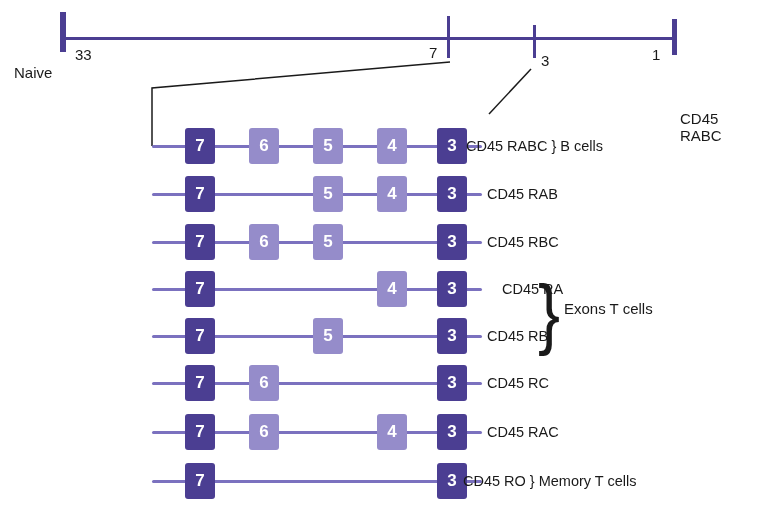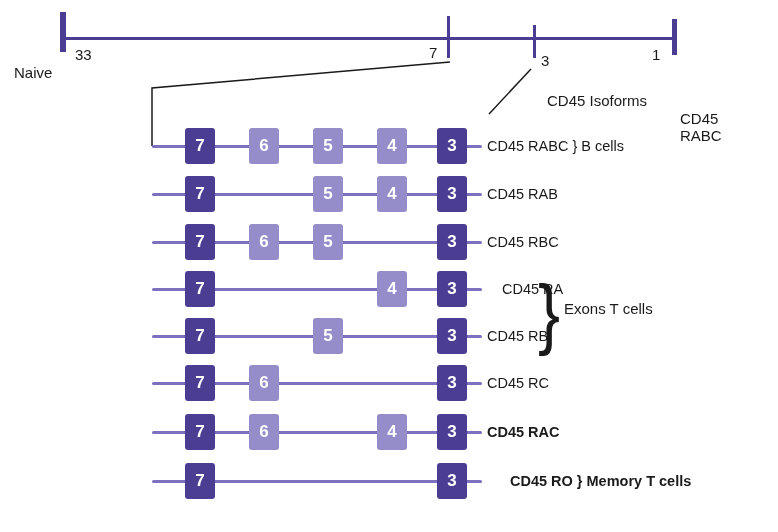--- a/index.html
+++ b/index.html
@@ -55,31 +55,30 @@
   <div class="tick-label" style="left:541px; top:52px;">3</div>
   <div class="tick-label" style="left:652px; top:46px;">1</div>
 
   <div class="exons-label">Naive</div>
 
   <svg class="leader-svg" viewBox="0 0 778 532">
     <polyline points="450,62 152,88 152,146" fill="none" stroke="#1a1a1a" stroke-width="1.5"></polyline>
     <line x1="531" y1="69" x2="489" y2="114" stroke="#1a1a1a" stroke-width="1.5"></line>
   </svg>
 
-  <div class="isoforms-title">CD45 Isoforms</div>
   <div class="top-right-label">CD45 RABC</div>
 
   <div id="rows">
       <div class="row-line" style="left: 152px; top: 145px; width: 330px; background: rgb(123, 113, 191);"></div>
       <div class="exon-box" style="left: 185px; top: 128px; background: rgb(75, 62, 146);">7</div>
       <div class="exon-box" style="left: 249px; top: 128px; background: rgb(149, 140, 202);">6</div>
       <div class="exon-box" style="left: 313px; top: 128px; background: rgb(149, 140, 202);">5</div>
       <div class="exon-box" style="left: 377px; top: 128px; background: rgb(149, 140, 202);">4</div>
       <div class="exon-box" style="left: 437px; top: 128px; background: rgb(75, 62, 146);">3</div>
-      <div class="row-label" style="left: 487px; top: 136px;"><span>CD45 RABC</span><span class="group-note">} B cells</span></div>
+      <div class="row-label" style="left: 466px; top: 136px;"><span>CD45 RABC</span><span class="group-note">} B cells</span></div>
       <div class="row-line" style="left: 152px; top: 193px; width: 330px; background: rgb(123, 113, 191);"></div>
       <div class="exon-box" style="left: 185px; top: 176px; background: rgb(75, 62, 146);">7</div>
       <div class="exon-box" style="left: 313px; top: 176px; background: rgb(149, 140, 202);">5</div>
       <div class="exon-box" style="left: 377px; top: 176px; background: rgb(149, 140, 202);">4</div>
       <div class="exon-box" style="left: 437px; top: 176px; background: rgb(75, 62, 146);">3</div>
       <div class="row-label" style="left: 487px; top: 184px;"><span>CD45 RAB</span><span class="group-note"></span></div>
       <div class="row-line" style="left: 152px; top: 241px; width: 330px; background: rgb(123, 113, 191);"></div>
       <div class="exon-box" style="left: 185px; top: 224px; background: rgb(75, 62, 146);">7</div>
       <div class="exon-box" style="left: 249px; top: 224px; background: rgb(149, 140, 202);">6</div>
       <div class="exon-box" style="left: 313px; top: 224px; background: rgb(149, 140, 202);">5</div>
@@ -98,23 +97,23 @@
       <div class="row-line" style="left: 152px; top: 382px; width: 330px; background: rgb(123, 113, 191);"></div>
       <div class="exon-box" style="left: 185px; top: 365px; background: rgb(75, 62, 146);">7</div>
       <div class="exon-box" style="left: 249px; top: 365px; background: rgb(149, 140, 202);">6</div>
       <div class="exon-box" style="left: 437px; top: 365px; background: rgb(75, 62, 146);">3</div>
       <div class="row-label" style="left: 487px; top: 373px;"><span>CD45 RC</span><span class="group-note"></span></div>
       <div class="row-line" style="left: 152px; top: 431px; width: 330px; background: rgb(123, 113, 191);"></div>
       <div class="exon-box" style="left: 185px; top: 414px; background: rgb(75, 62, 146);">7</div>
       <div class="exon-box" style="left: 249px; top: 414px; background: rgb(149, 140, 202);">6</div>
       <div class="exon-box" style="left: 377px; top: 414px; background: rgb(149, 140, 202);">4</div>
       <div class="exon-box" style="left: 437px; top: 414px; background: rgb(75, 62, 146);">3</div>
-      <div class="row-label" style="left: 487px; top: 422px; font-weight: bold;"><span>CD45 RAC</span><span class="group-note"></span></div>
+      <div class="row-label" style="left: 487px; top: 422px;"><span>CD45 RAC</span><span class="group-note"></span></div>
       <div class="row-line" style="left: 152px; top: 480px; width: 330px; background: rgb(123, 113, 191);"></div>
       <div class="exon-box" style="left: 185px; top: 463px; background: rgb(75, 62, 146);">7</div>
       <div class="exon-box" style="left: 437px; top: 463px; background: rgb(75, 62, 146);">3</div>
-      <div class="row-label" style="left: 510px; top: 471px; font-weight: bold;"><span>CD45 RO</span><span class="group-note">} Memory T cells</span></div>
+      <div class="row-label" style="left: 463px; top: 471px;"><span>CD45 RO</span><span class="group-note">} Memory T cells</span></div>
     </div>
 
   <div class="naive-brace-glyph">}</div>
   <div class="naive-label">Exons T cells</div>
 
 </div>
 
 </body></html>

